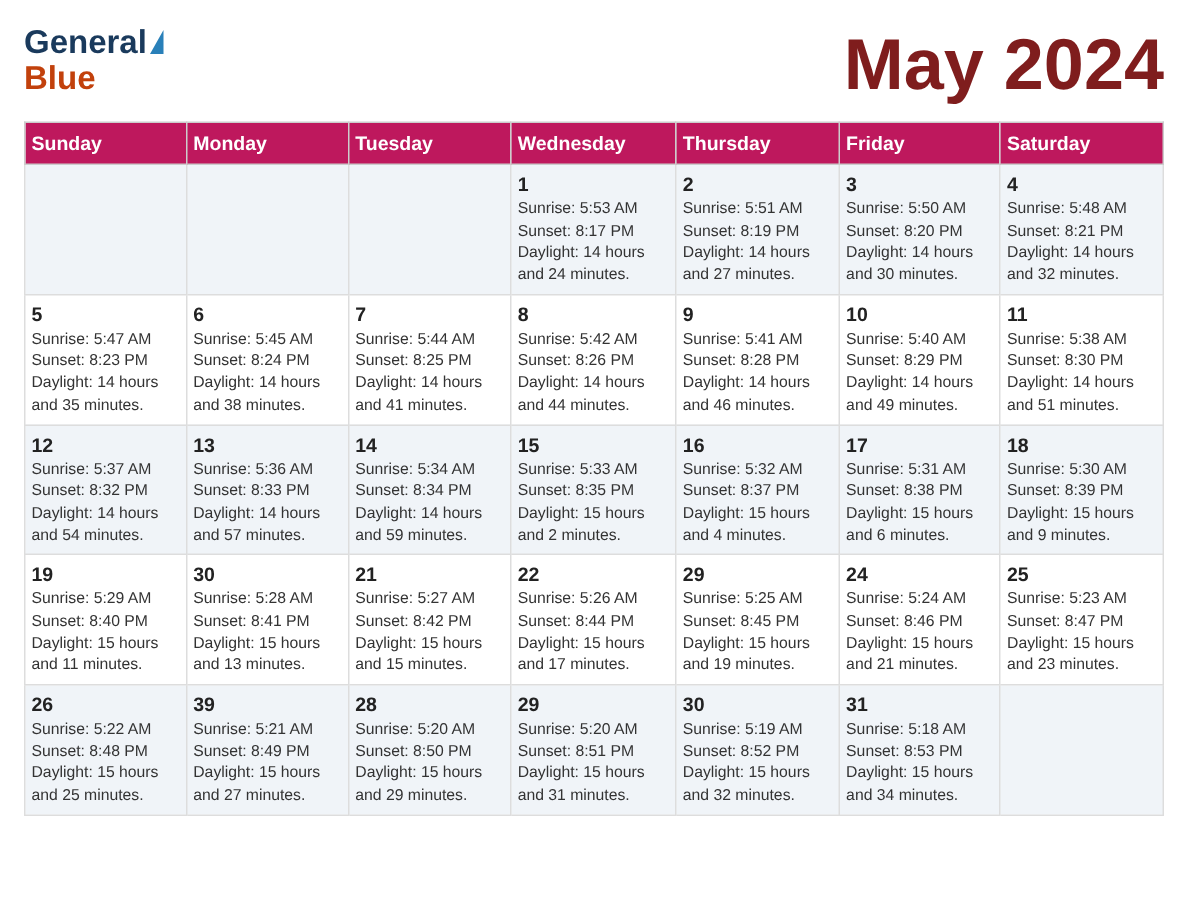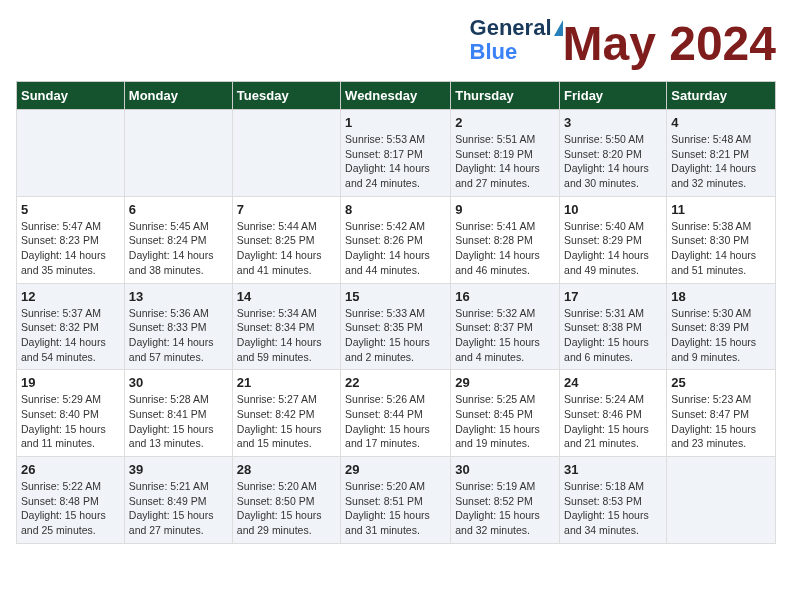--- a/index.html
+++ b/index.html
@@ -5,21 +5,21 @@
     * { box-sizing: border-box; margin: 0; padding: 0; }
     body {
       font-family: Arial, sans-serif;
       background: #fff;
       width: 792px;
       min-height: 612px;
       padding: 16px;
     }
     .header {
       display: flex;
-      justify-content: flex-end;
+      justify-content: space-between;
       align-items: flex-start;
       margin-bottom: 10px;
     }
     .logo {
       display: flex;
       flex-direction: column;
       align-items: flex-start;
     }
     .logo-text {
       font-size: 22px;
@@ -47,21 +47,21 @@
     .location-title {
       font-size: 16px;
       color: #333;
     }
     table {
       width: 100%;
       border-collapse: collapse;
       font-size: 11px;
     }
     thead tr {
-      background-color: #14532d;
+      background-color: #be185d;
       color: #fff;
     }
     thead th {
       padding: 6px 4px;
       text-align: left;
       font-size: 13px;
       font-weight: bold;
       border: 1px solid #ccc;
     }
     tbody tr {
@@ -93,21 +93,21 @@
   </style>
 </head>
 <body>
 
 <div class="header">
   <div class="logo">
     <div style="display:flex;align-items:center;">
       <span class="logo-text">General</span>
       <span class="logo-triangle"></span>
     </div>
-    <span class="logo-text" style="color:#3b82f6;">Blue</span>
+    <span class="logo-text" style="color:#c2410c;">Blue</span>
   </div>
   <div class="title-block">
     <div class="month-title">May 2024</div>
   </div>
 </div>
 
 <table>
   <thead>
     <tr>
     <th>Sunday</th>

